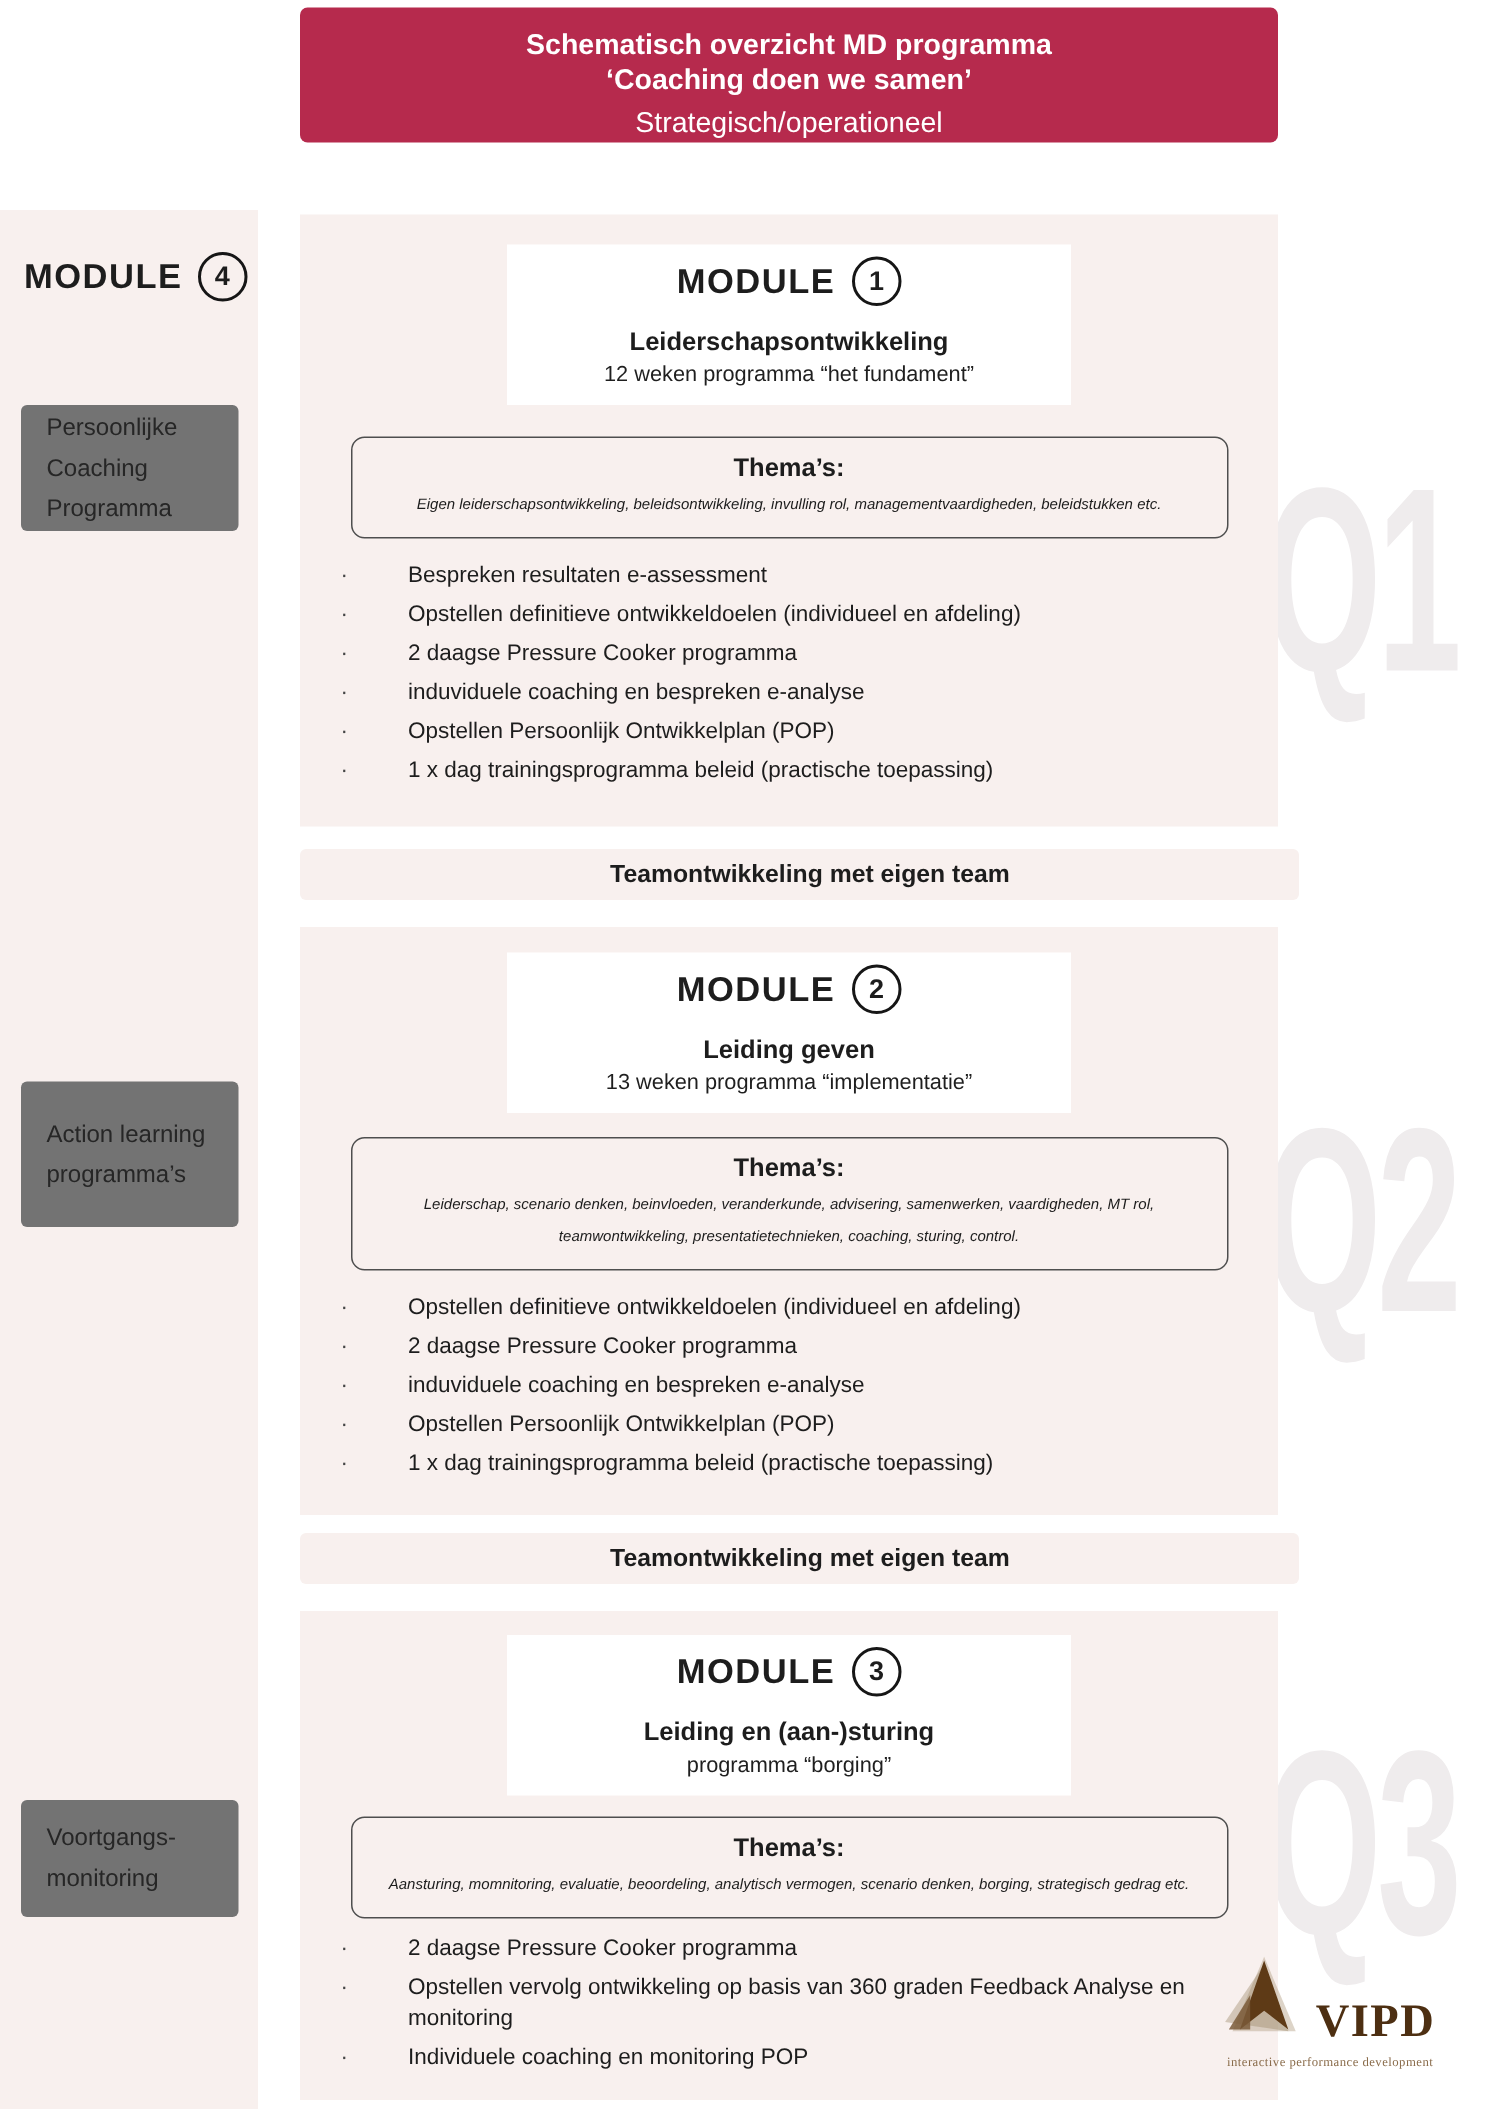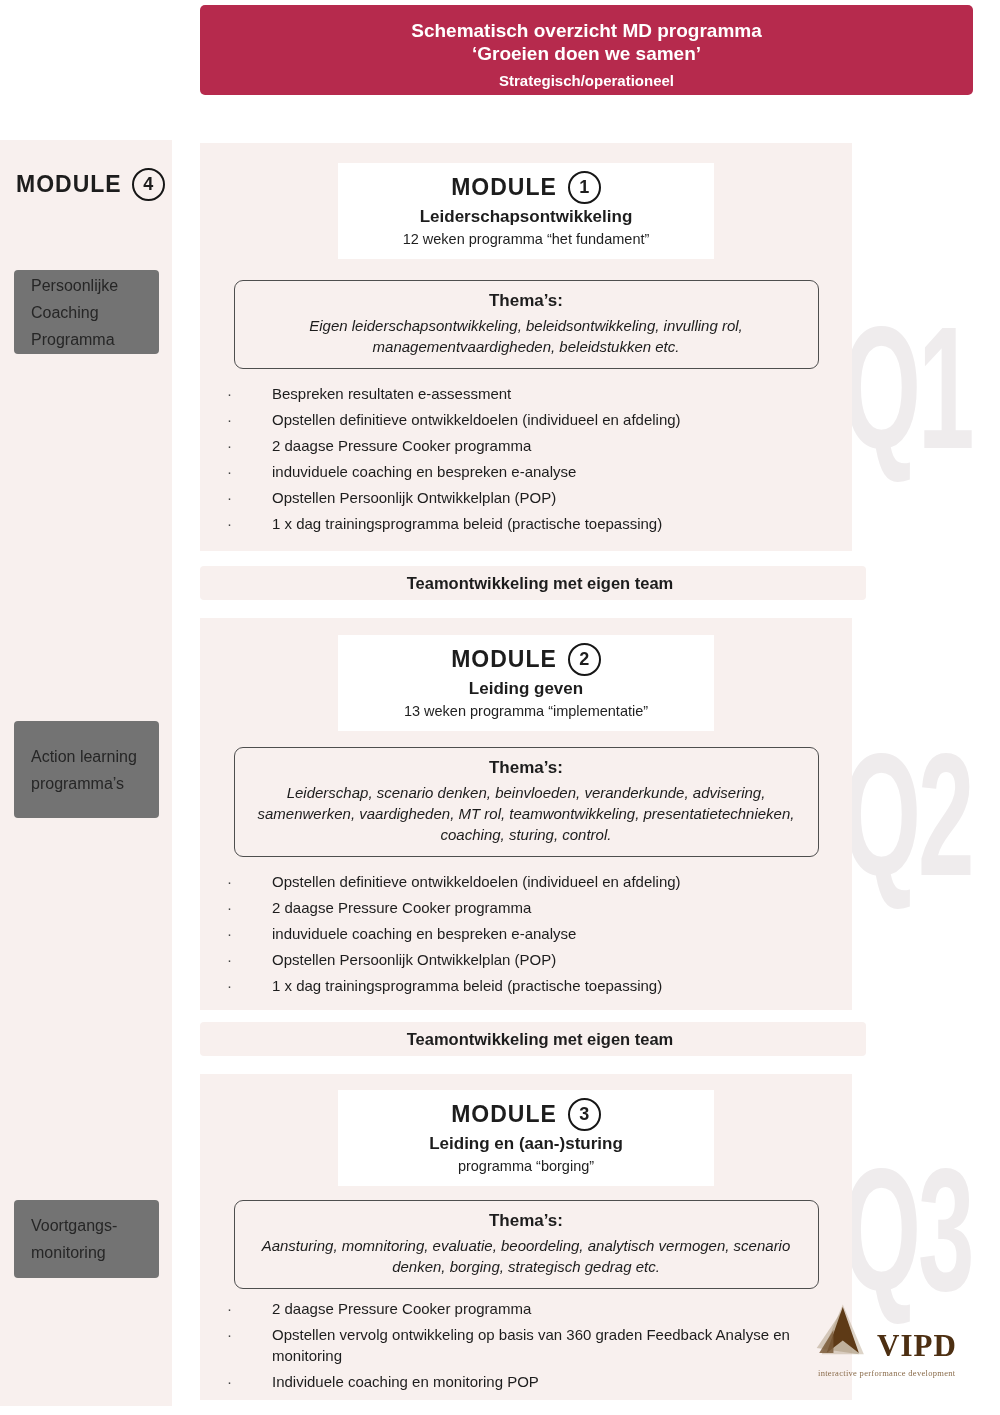--- a/index.html
+++ b/index.html
@@ -5,24 +5,24 @@
   html,body{margin:0;padding:0;background:#fff;}
   .page{position:relative;width:1000px;height:1415px;background:#ffffff;overflow:hidden;
         font-family:"Liberation Sans",sans-serif;color:#1d1d1d;}
 
   
   .wm{position:absolute;left:842px;font-size:175px;font-weight:700;color:#efeced;
       transform:scaleX(0.58);transform-origin:left top;line-height:1;z-index:0;letter-spacing:-5px;}
   .wm1{top:300px}.wm2{top:727px}.wm3{top:1142px}
 
   
-  .header{position:absolute;left:200px;top:5px;width:773px;height:90px;background:#b62a4d;
+  .header{position:absolute;left:200px;top:5px;width:652px;height:90px;background:#b62a4d;
           border-radius:5px;text-align:center;color:#fff;padding-top:14px;box-sizing:border-box;z-index:2;}
   .header .line{font-size:19px;font-weight:700;line-height:23px;}
-  .header .sub{font-size:15px;font-weight:700;margin-top:7px;}
+  .header .sub{font-size:19px;font-weight:400;margin-top:7px;}
   .intro{position:absolute;left:200px;top:105px;width:652px;text-align:center;
          font-size:19px;font-weight:700;z-index:2;}
 
   
   .sidebar{position:absolute;left:0;top:140px;width:172px;height:1266px;background:#f8f0ee;z-index:1;}
   .side-head{position:absolute;left:16px;top:28px;display:flex;align-items:center;gap:10px;
              font-size:23px;font-weight:800;letter-spacing:1px;}
   .circle{display:inline-flex;align-items:center;justify-content:center;width:29px;height:29px;
           border:2.5px solid #161616;border-radius:50%;font-size:18px;font-weight:700;
           letter-spacing:0;flex:0 0 auto;}
@@ -36,28 +36,28 @@
   
   .block{position:absolute;left:200px;width:652px;background:#f8f0ee;z-index:1;box-sizing:border-box;}
   .block.b1{top:143px;height:408px}
   .block.b2{top:618px;height:392px}
   .block.b3{top:1074px;height:326px}
 
   .title-box{width:376px;margin:0 auto;background:#fff;text-align:center;padding:8px 0 10px;}
   .b1 .title-box{margin-top:20px}.b2 .title-box{margin-top:17px}.b3 .title-box{margin-top:16px}
   .mod-head{display:flex;align-items:center;justify-content:center;gap:11px;
             font-size:23px;font-weight:800;letter-spacing:1px;height:32px;}
-  .mod-title{font-size:17px;font-weight:700;margin-top:3px;line-height:22px;}
+  .mod-title{font-size:17px;font-weight:700;margin-top:14px;line-height:22px;}
   .mod-sub{font-size:14.5px;margin-top:2px;line-height:19px;color:#1f1f1f;}
 
   .themas{width:585px;margin:0 auto;border:1.4px solid #4e4e4e;border-radius:9px;box-sizing:border-box;
           padding:9px 22px 11px;text-align:center;background:transparent;}
   .b1 .themas{margin-top:21px}.b2 .themas{margin-top:16px}.b3 .themas{margin-top:14px}
   .t-label{font-size:17px;font-weight:700;line-height:22px;}
-  .t-text{font-size:15px;font-style:italic;line-height:21px;margin-top:3px;color:#1c1c1c;}
+  .t-text{font-size:10px;font-style:italic;line-height:21px;margin-top:3px;color:#1c1c1c;}
 
   .bullets{list-style:none;margin:0;padding:0;}
   .b1 .bullets{margin-top:14px}.b2 .bullets{margin-top:14px}.b3 .bullets{margin-top:9px}
   .bullets li{position:relative;padding-left:72px;padding-right:20px;font-size:15px;
               line-height:21px;margin-bottom:5px;color:#1d1d1d;}
   .bullets li::before{content:"\00B7";position:absolute;left:27px;top:0;color:#444;}
 
   
   .team-bar{position:absolute;left:200px;width:652px;height:34px;background:#f8f0ee;border-radius:4px;
             display:flex;align-items:center;justify-content:center;font-size:16.5px;font-weight:700;z-index:1;padding-left:14px;}
@@ -73,21 +73,21 @@
 <body>
 
 <div class="page">
 
   <div class="wm wm1">Q1</div>
   <div class="wm wm2">Q2</div>
   <div class="wm wm3">Q3</div>
 
   <header class="header">
     <div class="line">Schematisch overzicht MD programma</div>
-    <div class="line">‘Groeien doen we samen’</div>
+    <div class="line">‘Coaching doen we samen’</div>
     <div class="sub">Strategisch/operationeel</div>
   </header>
 
 
   <aside class="sidebar">
     <div class="side-head">
       <span>MODULE</span>
       <span class="circle">4</span>
     </div>
     <div class="side-card c1">

